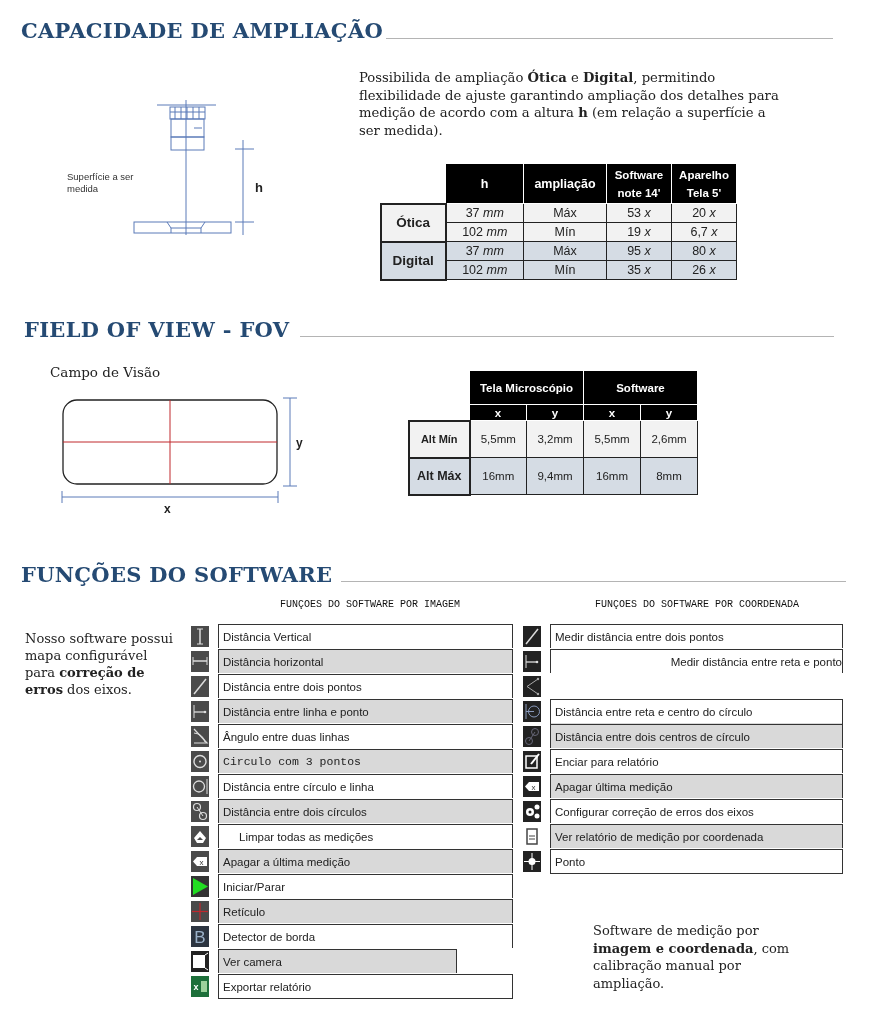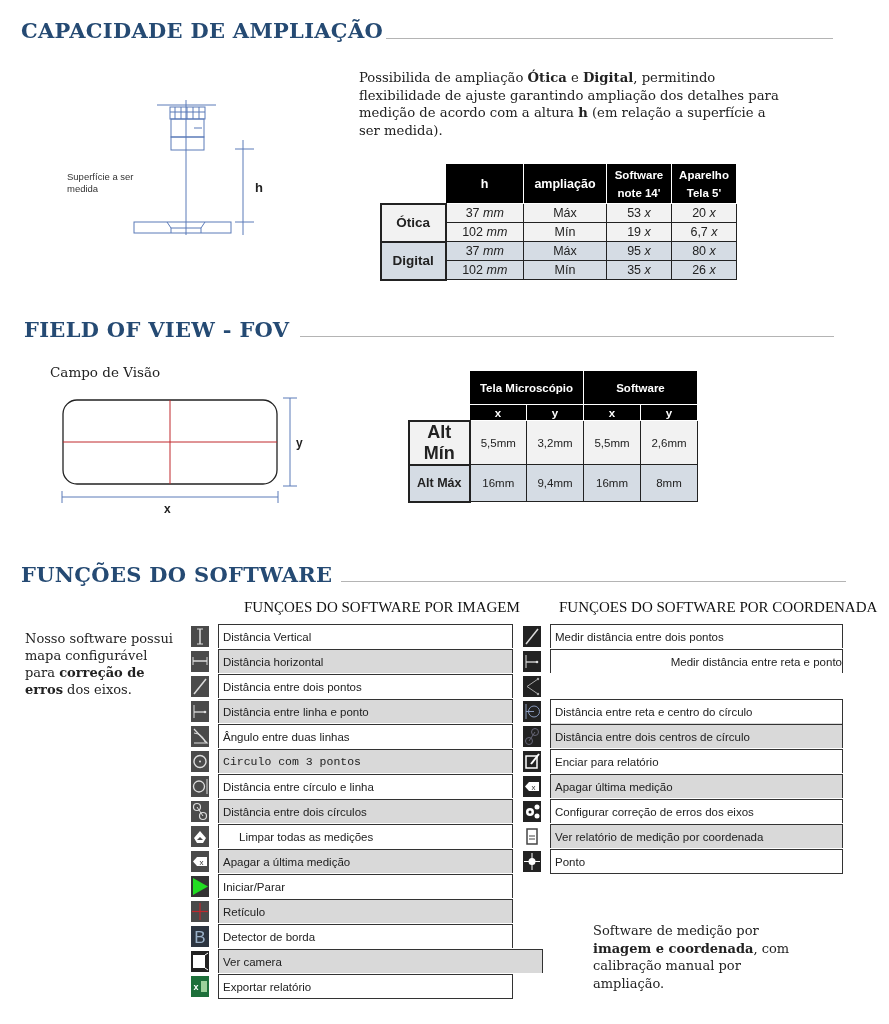--- a/index.html
+++ b/index.html
@@ -15,21 +15,21 @@
   
   .sans { font-family: "Liberation Sans", sans-serif; }
   table.mag { position: absolute; border-collapse: collapse; font-family: "Liberation Sans", sans-serif; font-size: 12.5px; }
   table.mag td, table.mag th { text-align: center; padding: 0; }
   .th-black { background: #000; color: #fff; font-weight: bold; border: 1px solid #fff; }
   .cell-light { background: #f2f2f2; border: 1px solid #222; }
   .cell-blue { background: #d5dce4; border: 1px solid #222; }
   .rowhead { font-weight: bold; font-size: 13.5px; border: 2px solid #222; }
 
   
-  .fn-title { position: absolute; font-family: Liberation Serif, serif; font-size: 15px; color: #111; white-space: nowrap; }
+  .fn-title { position: absolute; font-family: Liberation Mono, monospace; font-size: 10px; color: #111; white-space: nowrap; margin-left: 36px; }
   .fn-list { position: absolute; }
   .fn-row { position: relative; height: 25px; }
   .fn-icon { position: absolute; left: 0; top: 2px; width: 18px; height: 21px; background: #4a4a4a; display: flex; align-items: center; justify-content: center; }
   .fn-box { position: absolute; top: 0; height: 24px; border: 1px solid #333; border-bottom: none; font-family: "Liberation Sans", sans-serif; font-size: 11.5px; line-height: 24px; padding-left: 4px; color: #222; box-sizing: border-box; }
   .fn-row:last-child .fn-box { border-bottom: 1px solid #333; height: 25px; }
   .fn-row.odd .fn-box { background: #fff; }
   .fn-row.even .fn-box { background: #d9d9d9; }
   .fn-icon svg { display: block; }
 </style>
 </head>
@@ -132,21 +132,21 @@
     <td colspan="2" class="th-black">Software</td>
   </tr>
   <tr style="height:16px;">
     <td style="background:#fff;"></td>
     <td class="th-black" style="width:56px;">x</td>
     <td class="th-black" style="width:56px;">y</td>
     <td class="th-black" style="width:56px;">x</td>
     <td class="th-black" style="width:56px;">y</td>
   </tr>
   <tr style="height:37px;">
-    <td class="cell-light rowhead" style="font-size:18px;">Alt Mín</td>
+    <td class="cell-light rowhead" style="font-size:11px;">Alt Mín</td>
     <td class="cell-light">5,5mm</td>
     <td class="cell-light">3,2mm</td>
     <td class="cell-light">5,5mm</td>
     <td class="cell-light">2,6mm</td>
   </tr>
   <tr style="height:37px;">
     <td class="cell-blue rowhead" style="font-size:12.5px;">Alt Máx</td>
     <td class="cell-blue">16mm</td>
     <td class="cell-blue">9,4mm</td>
     <td class="cell-blue">16mm</td>
@@ -280,21 +280,21 @@
       </span>
       <span class="fn-box" style="left: 27px; width: 295px;">Detector de borda</span>
     </div>
     <div class="fn-row even">
       <span class="fn-icon" style="background: rgb(34, 34, 34);">
         <svg width="18" height="21" viewBox="0 0 18 21">
           <rect x="2" y="4" width="12" height="13" fill="#fff"></rect>
           <path d="M14,4 L17,2 M14,17 L17,19" stroke="#fff"></path>
         </svg>
       </span>
-      <span class="fn-box" style="left: 27px; width: 325px;">Ver camera</span>
+      <span class="fn-box" style="left: 27px; width: 239px;">Ver camera</span>
     </div>
     <div class="fn-row odd">
       <span class="fn-icon" style="background: rgb(29, 111, 58);">
         <svg width="18" height="21" viewBox="0 0 18 21">
           <text x="5" y="14" font-size="9" text-anchor="middle" fill="#fff" font-family="Liberation Sans, sans-serif" font-weight="bold">x</text>
           <rect x="10" y="5" width="6" height="11" fill="#9bd19b"></rect>
         </svg>
       </span>
       <span class="fn-box" style="left: 27px; width: 295px;">Exportar relatório</span>
     </div>

